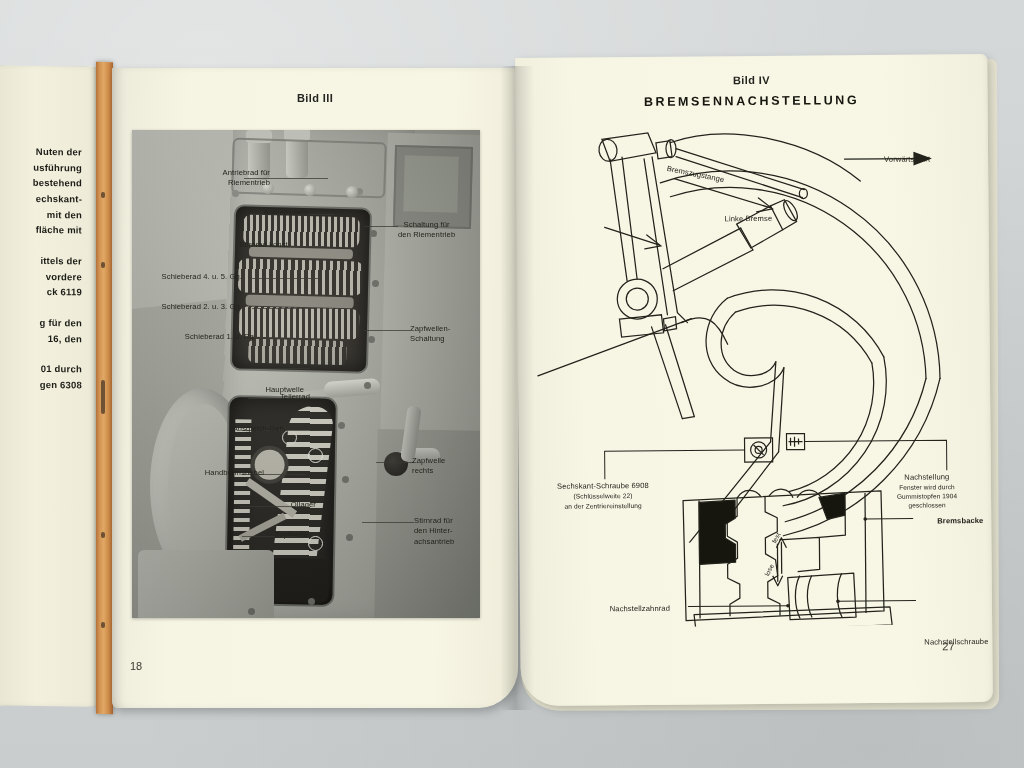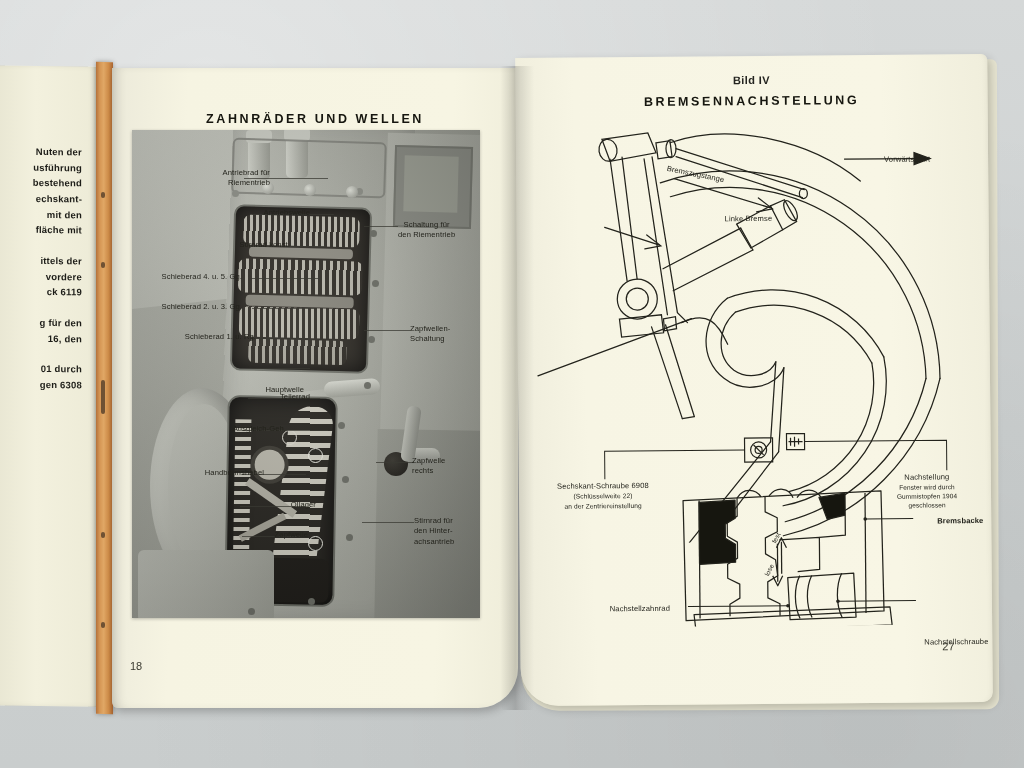--- a/index.html
+++ b/index.html
@@ -127,21 +127,21 @@
     <div class="stitch" style="top:200px;"></div>
     <div class="stitch" style="top:318px;height:34px;"></div>
     <div class="stitch" style="top:470px;"></div>
     <div class="stitch" style="top:560px;"></div>
   </div>
 
   <div class="leaf" id="leaf-right-under"></div>
 
   <div class="leaf" id="leaf-left">
 
-    <div class="fig-title" style="position:absolute;left:0;top:44px;width:406px;">ZAHNRÄDER UND WELLEN</div>
+    <div class="fig-num" style="position:absolute;left:0;top:24px;width:406px;">Bild III</div>
 
     <div id="photo">
 
       <div class="px" style="left:0;top:0;width:348px;height:488px;
            background:linear-gradient(120deg,#b9bbb2 0%,#a6a89f 30%,#9b9d94 60%,#8e9088 100%);"></div>
 
       <div class="px" style="left:-20px;top:-10px;width:200px;height:180px;
            background:linear-gradient(150deg,#cfd1c8,#b2b4ab);transform:rotate(-6deg);"></div>
 
       <div class="px" style="left:92px;top:-14px;width:182px;height:508px;

